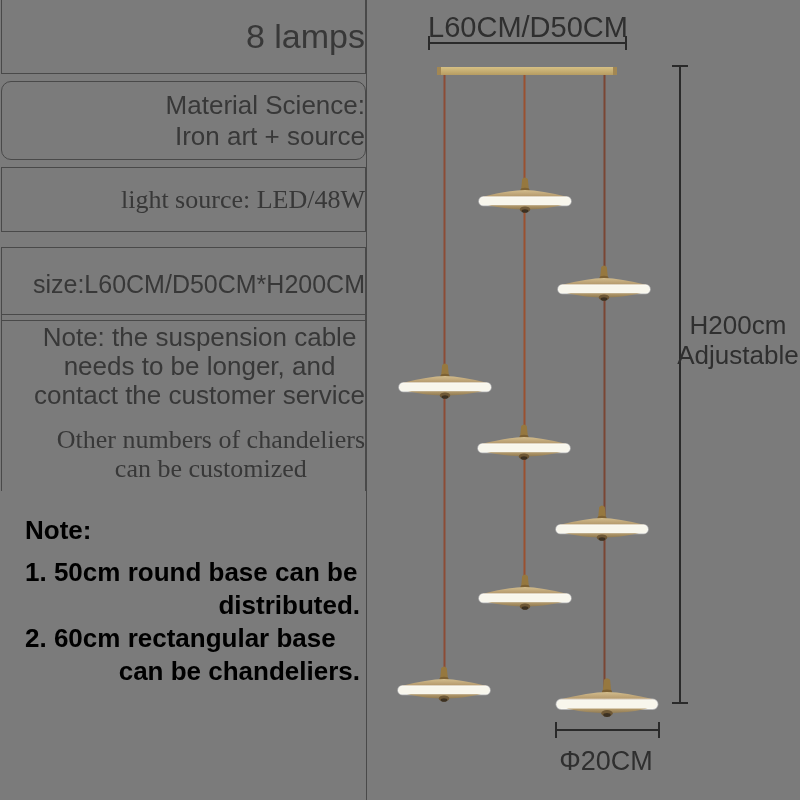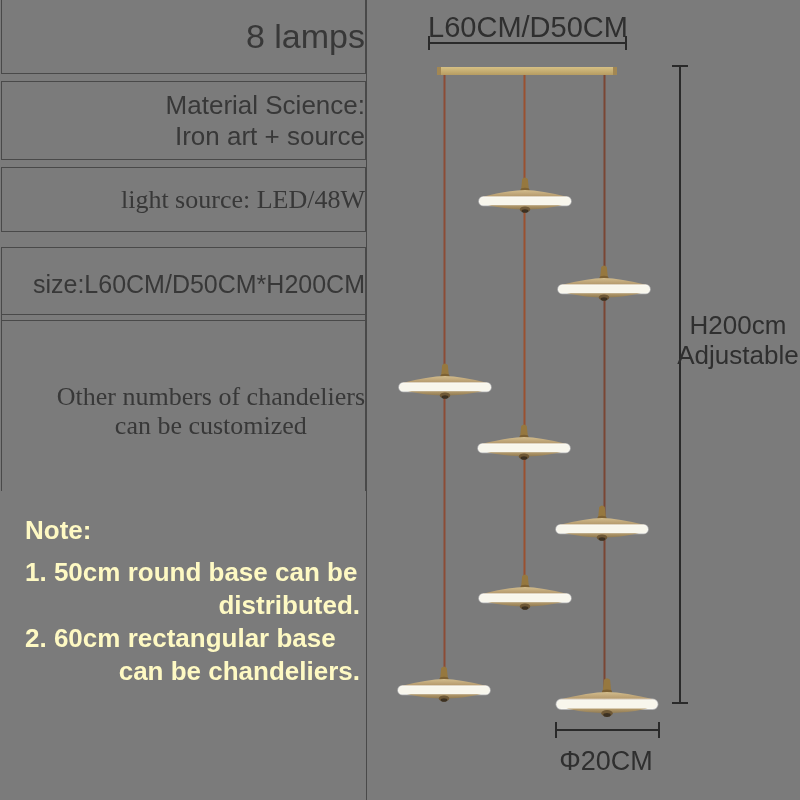--- a/index.html
+++ b/index.html
@@ -10,21 +10,21 @@
   }
   
   .col-right-border { position:absolute; left:366px; top:0; width:1px; height:800px; background:#494949; }
   .spec-box {
     position:absolute; left:1px; width:365px; box-sizing:border-box;
     border:1px solid #494949; color:#383838;
     display:flex; flex-direction:column; align-items:flex-end; justify-content:center;
     text-align:center;
   }
   .box-title   { top:0;    height:74px;  border-top:none; font-size:34px; }
-  .box-material{ top:81px;  height:79px;  font-size:26px; line-height:31px; }
+  .box-material{ top:81px;  height:79px;  font-size:26px; line-height:31px;border-radius:10px; }
   .box-light   { top:167px; height:65px;  font-size:26px;font-family:Liberation Serif, serif; }
   .box-size    { top:247px; height:74px;  font-size:25px; }
   .box-note    { top:314px; height:177px; border-bottom:none; font-size:26px; line-height:29px; }
   .box-note .para2 { margin-top:15px;font-family:Liberation Serif, serif; }
   .red-note {
     position:absolute; left:25px; top:514px; width:335px;
     font-size:26px; line-height:33px; font-weight:bold;
   }
   .red-title { margin-bottom:9px; }
   .red-item  { margin-left:0; }
@@ -54,27 +54,32 @@
 
   <div class="spec-box box-light">
     <div>light source: LED/48W</div>
   </div>
 
   <div class="spec-box box-size">
     <div>size:L60CM/D50CM*H200CM</div>
   </div>
 
   <div class="spec-box box-note">
+    <div class="para1">
+      <div>Note: the suspension cable</div>
+      <div>needs to be longer, and</div>
+      <div>contact the customer service</div>
+    </div>
     <div class="para2">
       <div>Other numbers of chandeliers</div>
       <div>can be customized</div>
     </div>
   </div>
 
-  <div class="red-note" id="red-note" style="color: #fef9c3;">
+  <div class="red-note" id="red-note" style="color: #000000;">
     <div class="red-title">Note:</div>
     <div class="red-item">
       <div>1. 50cm round base can be</div>
       <div class="cont">distributed.</div>
     </div>
     <div class="red-item">
       <div>2. 60cm rectangular base</div>
       <div class="cont">can be chandeliers.</div>
     </div>
   </div>

